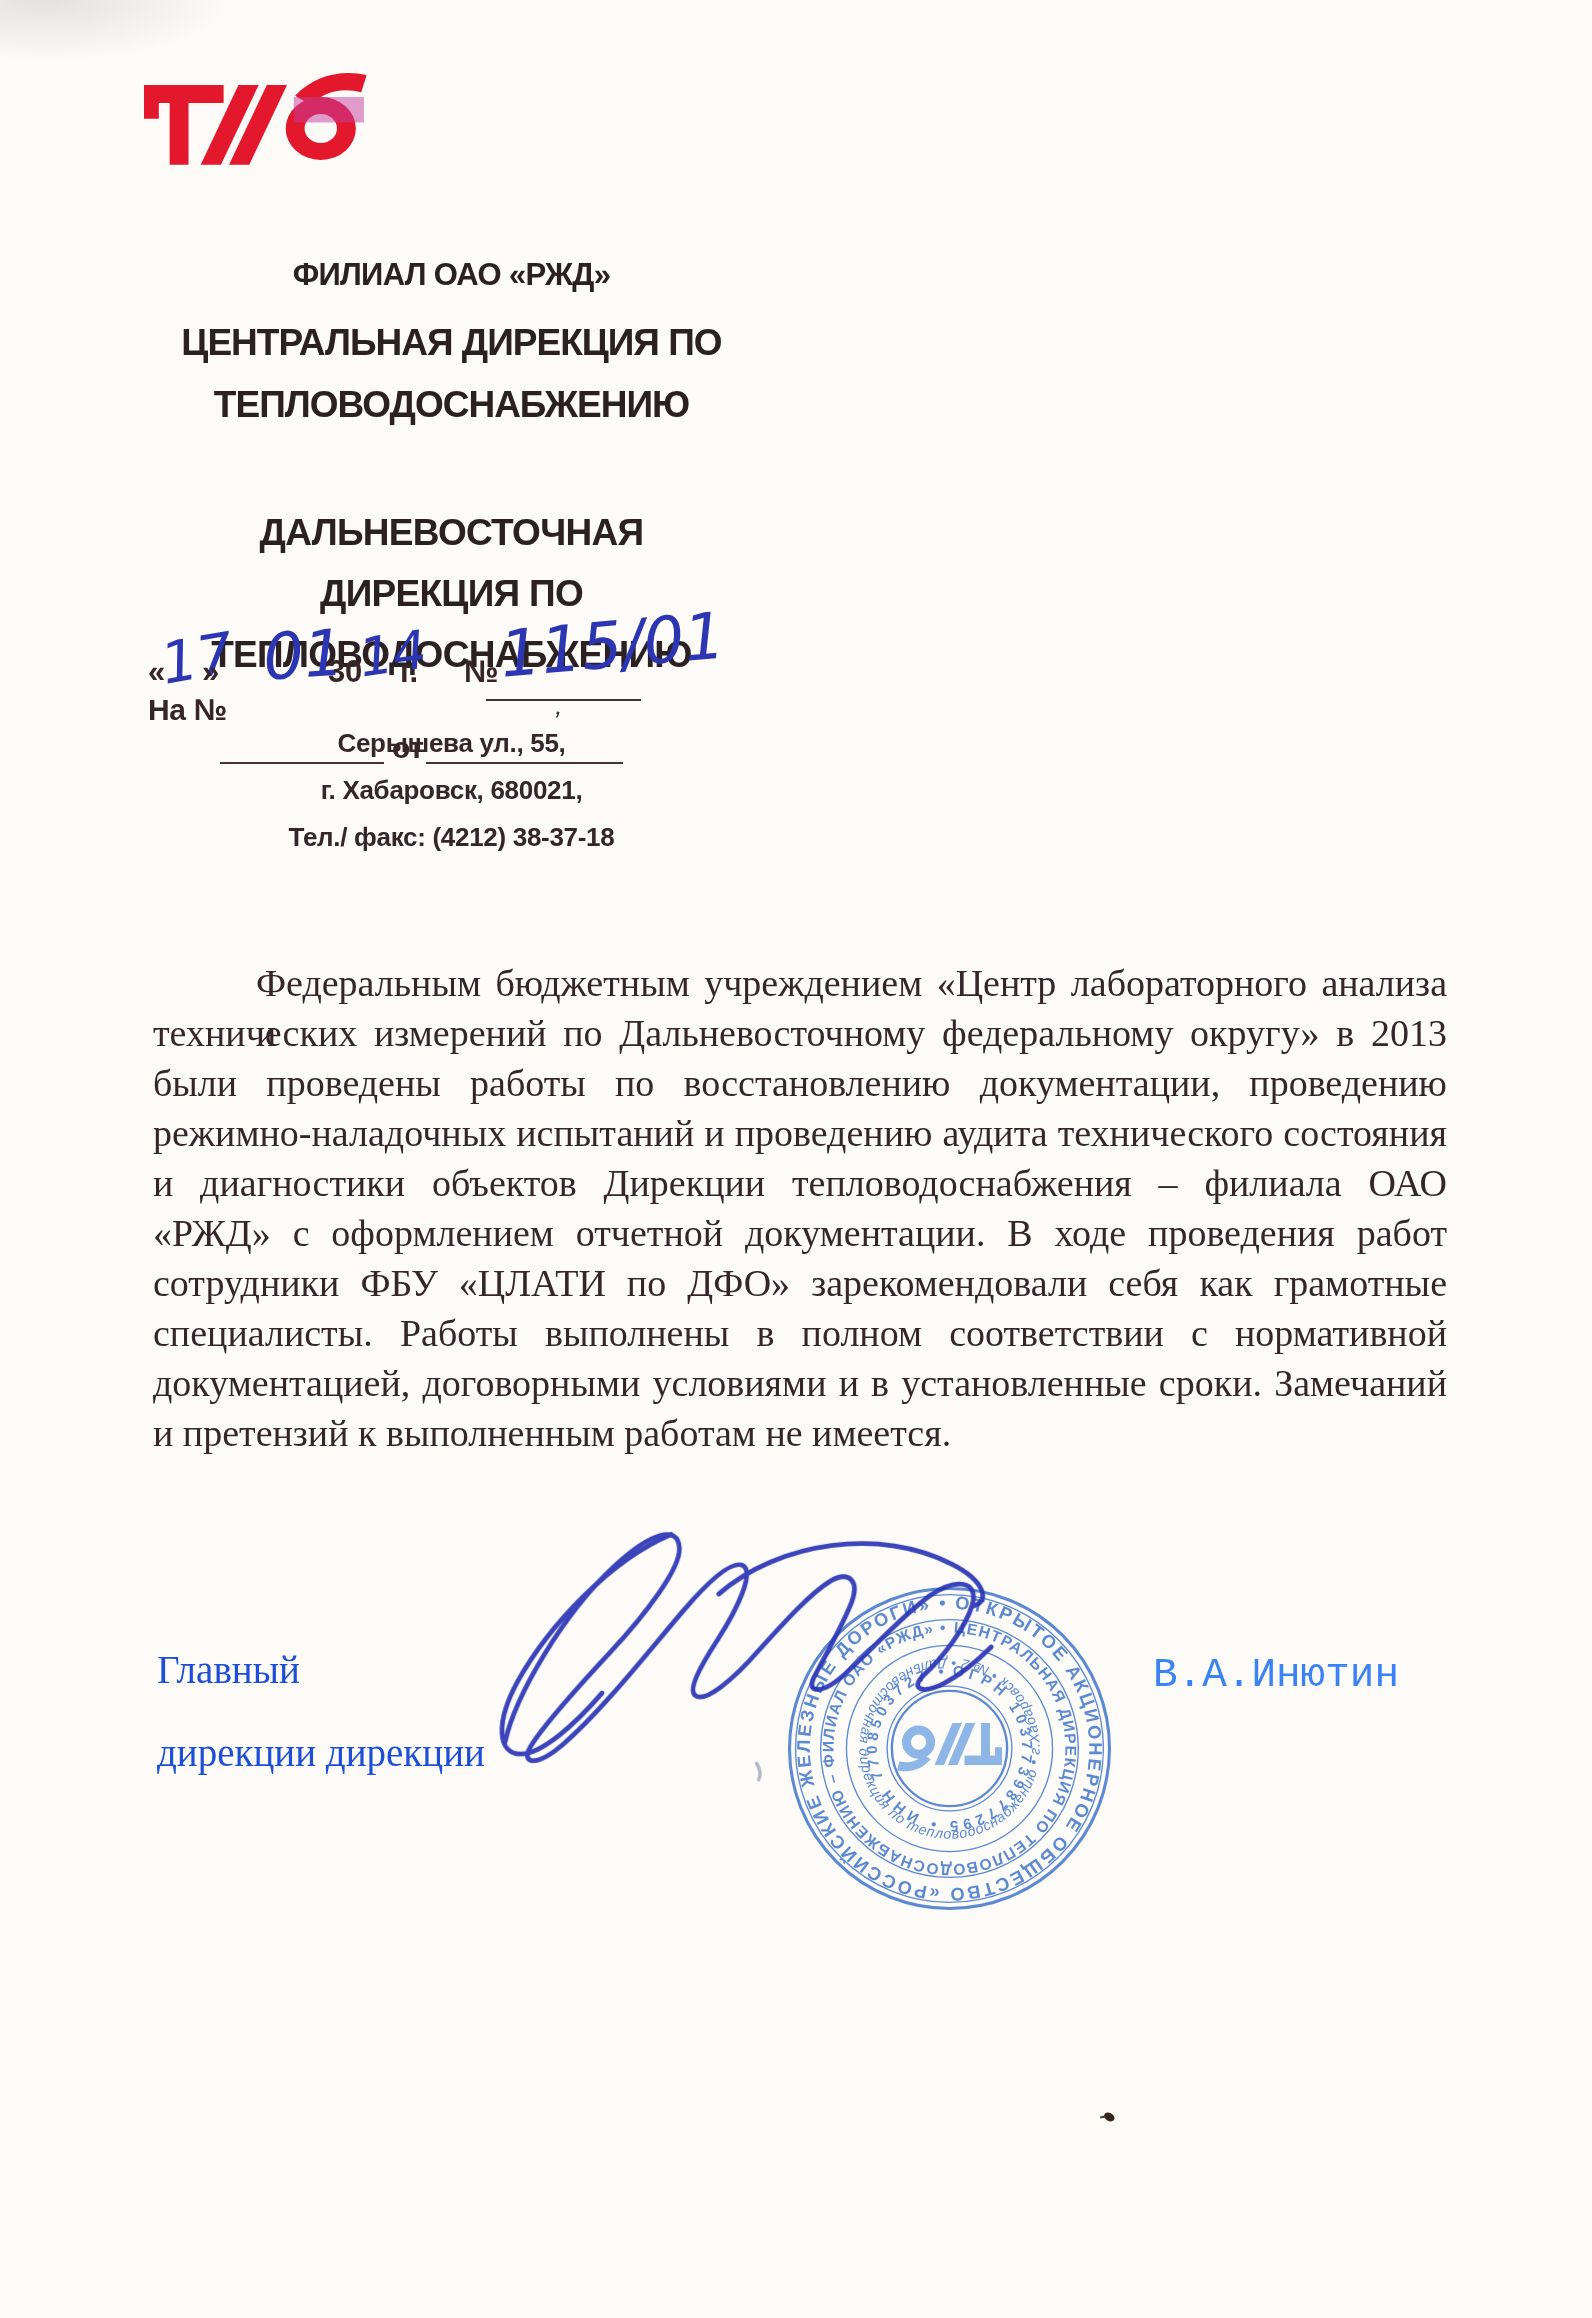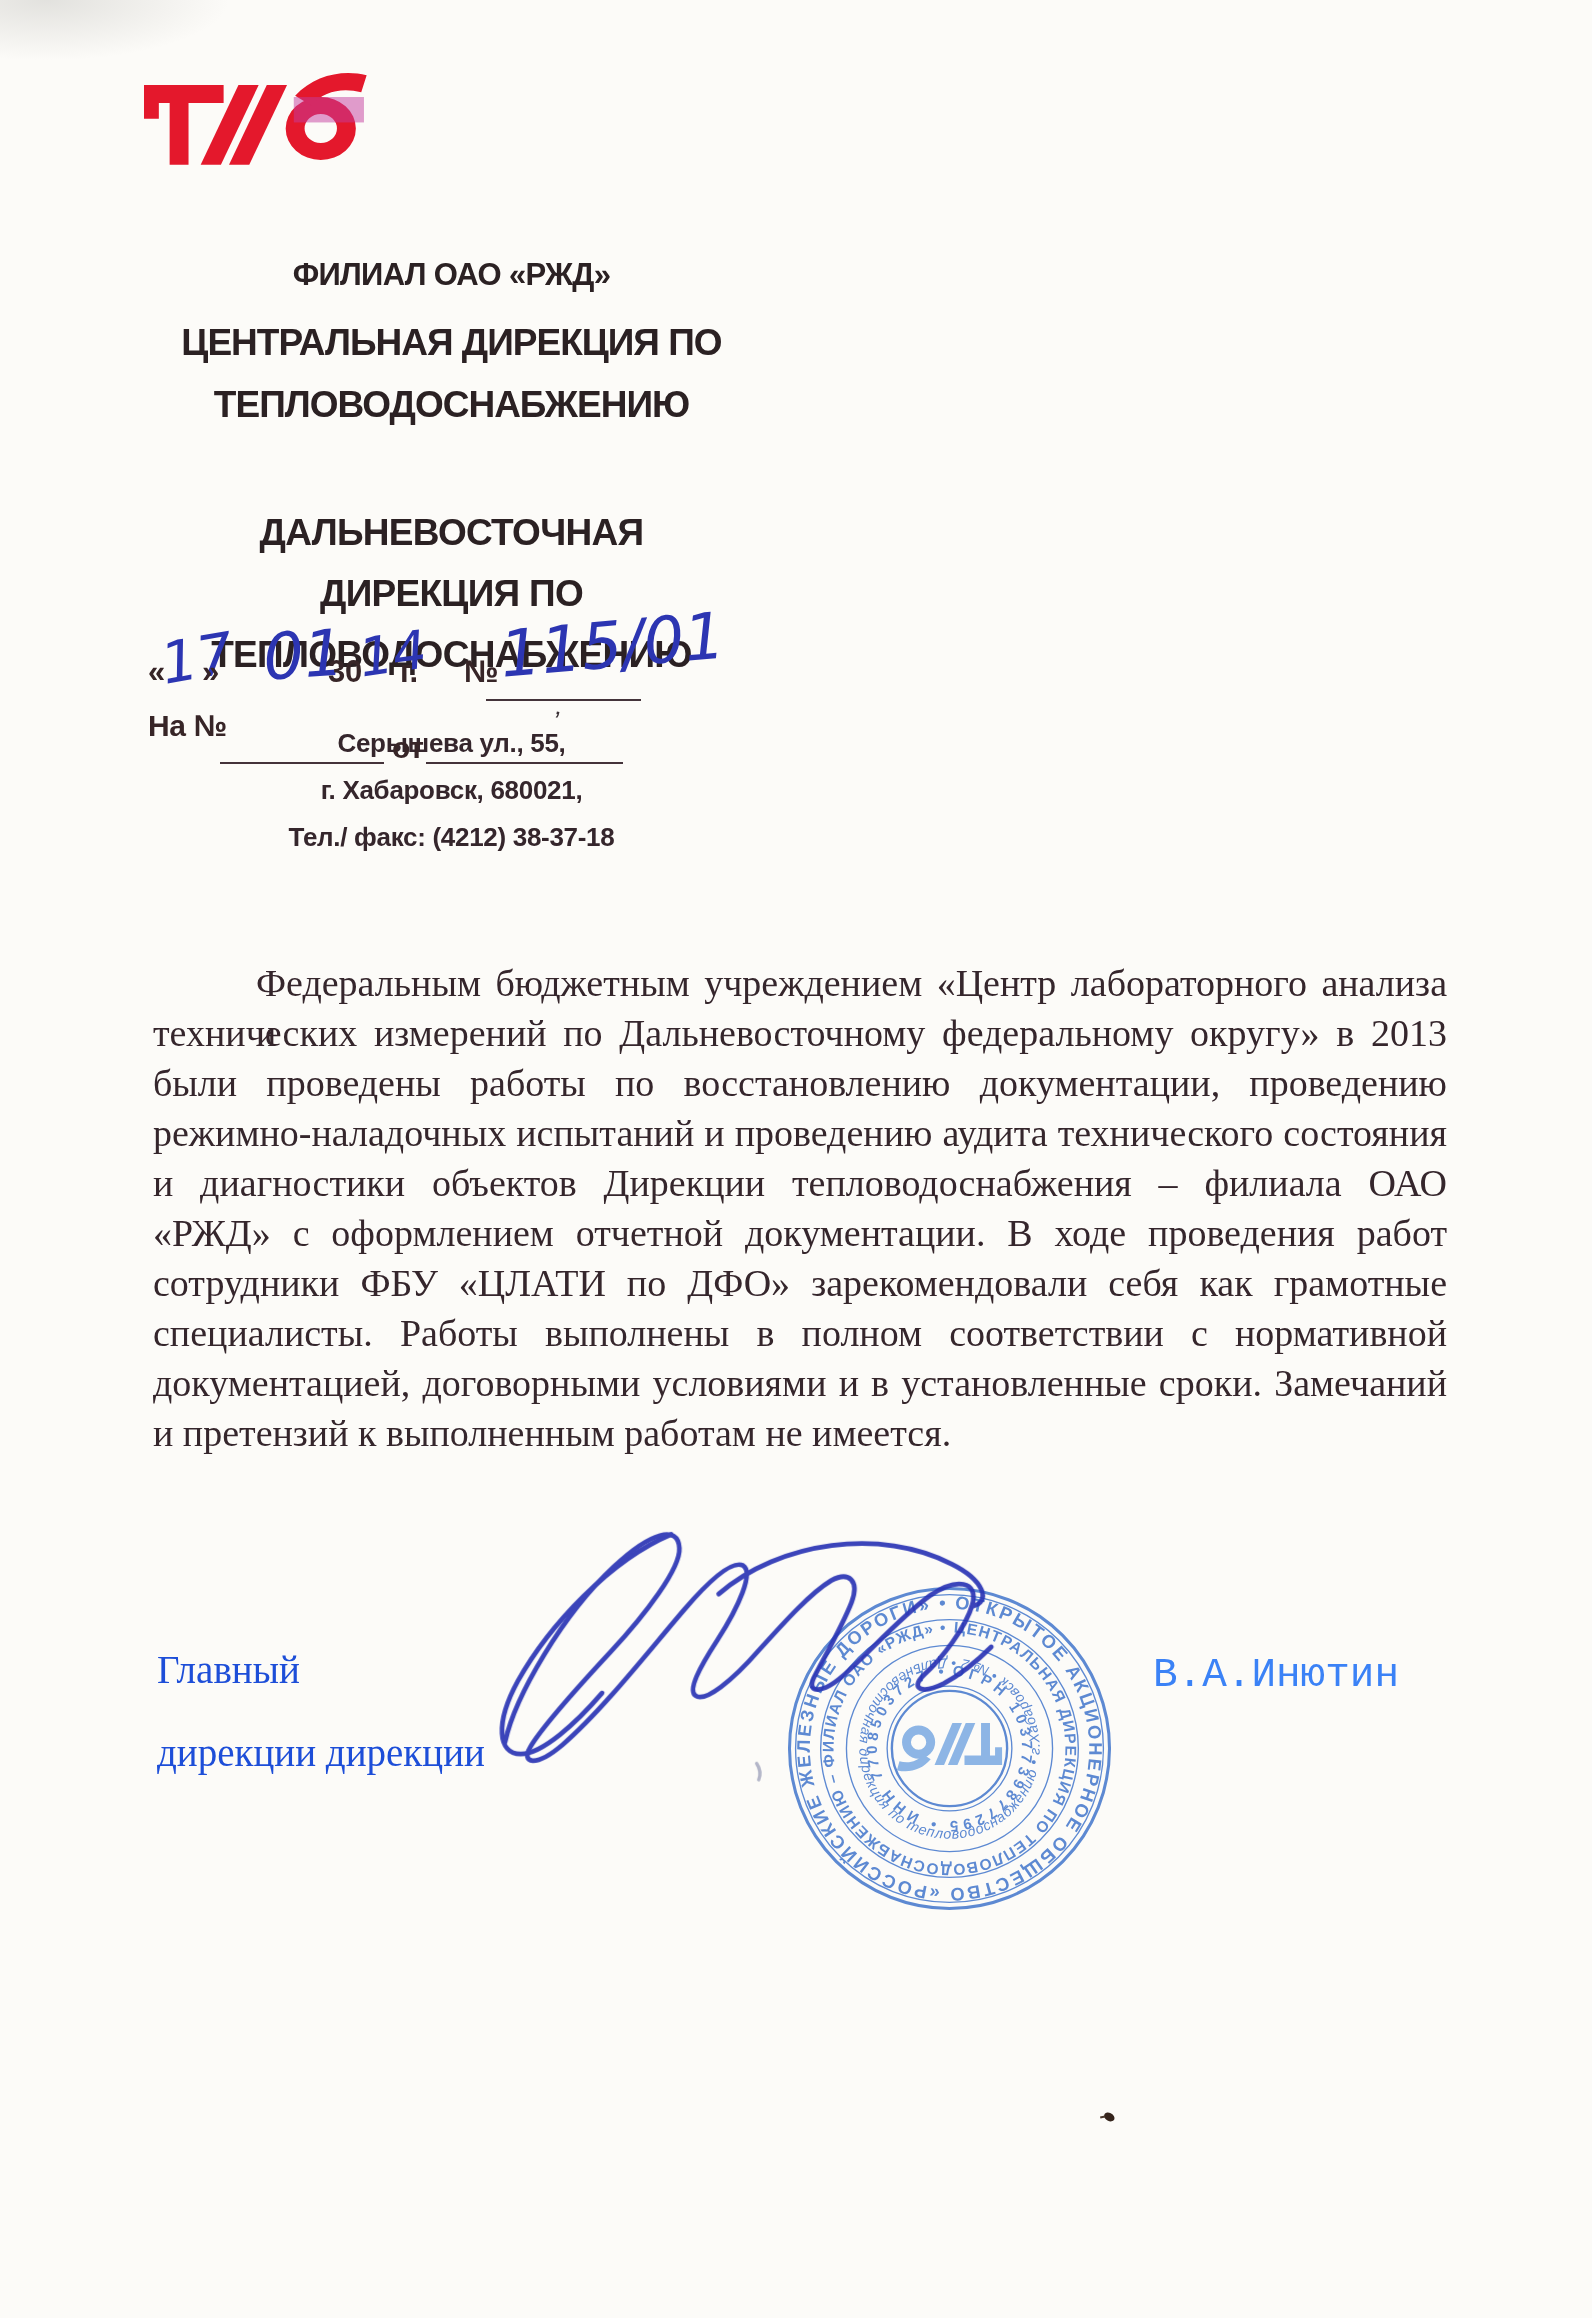--- a/index.html
+++ b/index.html
@@ -101,21 +101,21 @@
     <span class="hand" style="left:161px; top:625px; font-size:57px; transform:rotate(-10deg);">17</span>
     <span class="printed" style="left:202px; top:654px;">»</span>
     <span class="hand" style="left:263px; top:618px; font-size:64px; transform:rotate(-4deg);">01</span>
     <span class="printed" style="left:328px; top:654px;">30</span>
     <span class="hand" style="left:359px; top:623px; font-size:53px; transform:rotate(-8deg);">14</span>
     <span class="printed" style="left:400px; top:654px;">г.</span>
     <span class="printed" style="left:464px; top:654px;">№</span>
     <span class="hand" style="left:500px; top:608px; font-size:64px; transform:rotate(-5deg);">115/01</span>
     <div class="uline" style="left:486px; top:699px; width:155px;"></div>
 
-    <span class="printed" style="left:148px; top:709px; font-size:30px;">На №</span>
+    <span class="printed" style="left:148px; top:693px; font-size:30px;">На №</span>
     <div class="uline" style="left:220px; top:762px; width:164px;"></div>
     <span class="printed" style="left:392px; top:731px; font-size:30px;">от</span>
     <div class="uline" style="left:426px; top:762px; width:197px;"></div>
     <span class="apostrophe" style="left:553px; top:707px;">ʼ</span>
   </div>
 
   <div class="bodytext">
     <div class="bline first">Федеральным бюджетным учреждением «Центр лабораторного анализа и</div>
     <div class="bline">технических измерений по Дальневосточному федеральному округу» в 2013</div>
     <div class="bline">были проведены работы по восстановлению документации, проведению</div>

